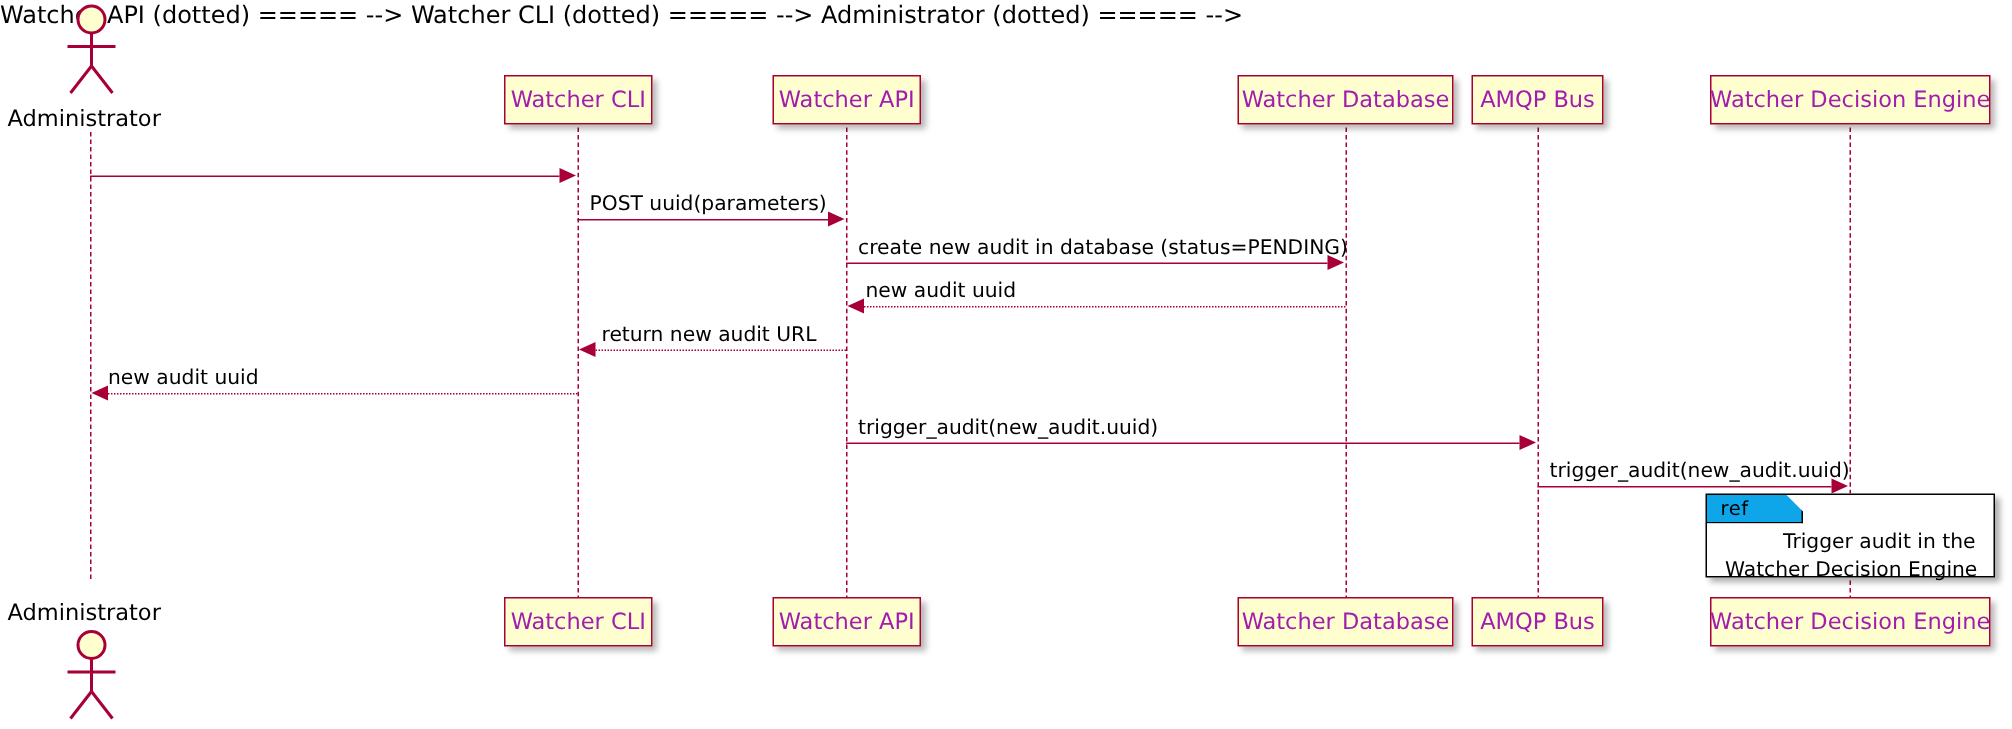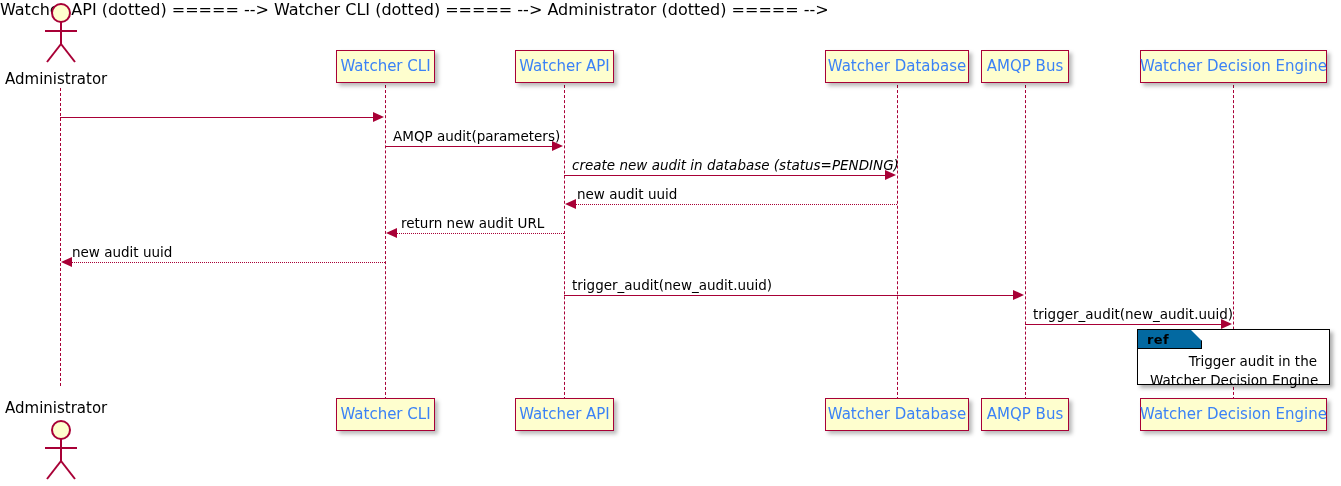--- a/index.html
+++ b/index.html
@@ -30,21 +30,21 @@
   .participant {
     position: absolute;
     box-sizing: border-box;
     background: #FEFECE;
     border: 1.5px solid #A80036;
     box-shadow: 3px 3px 4px rgba(0,0,0,0.28);
     display: flex;
     align-items: center;
     justify-content: center;
     font-size: 15px;
-    color: #3b82f6;
+    color: #a21caf;
     white-space: nowrap;
     line-height: 1;
   }
 
   
   .actor-figure {
     position: absolute;
   }
   .actor-label {
     position: absolute;
@@ -91,27 +91,27 @@
     box-sizing: border-box;
     background: #FFFFFF;
     border: 1.5px solid #000000;
     box-shadow: 3px 3px 4px rgba(0,0,0,0.32);
   }
   .ref-tab {
     position: absolute;
     left: 0;
     top: 0;
     box-sizing: border-box;
-    background: #0369a1;
+    background: #0ea5e9;
     border-right: 1.5px solid #000000;
     border-bottom: 1.5px solid #000000;
     clip-path: polygon(0 0, calc(100% - 11px) 0, 100% 11px, 100% 100%, 0 100%);
     display: flex;
     align-items: center;
-    font-weight: bold;
+    font-weight: normal;
     font-size: 13px;
     padding-left: 9px;
     color: #000000;
     letter-spacing: 0.4px;
   }
   .ref-body {
     position: absolute;
     left: 0;
     right: 0;
     font-size: 13.5px;
@@ -170,26 +170,26 @@
   <div class="participant" style="left:981px;  top:398px; width:88px;  height:33px;">AMQP Bus</div>
   <div class="participant" style="left:1140px; top:398px; width:187px; height:33px;">Watcher Decision Engine</div>
 
   
   <div class="msg-line" style="left:60px; top:117px; width:313px;"></div>
   <div class="arrow-head right" style="left:373px; top:112px;"></div>
 
   
   <div class="msg-line" style="left:385px; top:146px; width:167px;"></div>
   <div class="arrow-head right" style="left:552px; top:141px;"></div>
-  <div class="msg-label" style="left:393px; top:130px;">AMQP audit(parameters)</div>
+  <div class="msg-label" style="left:393px; top:130px;">POST uuid(parameters)</div>
 
   
   <div class="msg-line" style="left:564px; top:175px; width:321px;"></div>
   <div class="arrow-head right" style="left:885px; top:170px;"></div>
-  <div class="msg-label" style="left:572px; top:159px;font-style:italic;">create new audit in database (status=PENDING)</div>
+  <div class="msg-label" style="left:572px; top:159px;">create new audit in database (status=PENDING)</div>
 
    Watcher API (dotted) ===== --&gt;
   <div class="msg-line dotted" style="left:576px; top:204px; width:321px;"></div>
   <div class="arrow-head left" style="left:565px; top:199px;"></div>
   <div class="msg-label" style="left:577px; top:188px;">new audit uuid</div>
 
    Watcher CLI (dotted) ===== --&gt;
   <div class="msg-line dotted" style="left:397px; top:233px; width:167px;"></div>
   <div class="arrow-head left" style="left:386px; top:228px;"></div>
   <div class="msg-label" style="left:401px; top:217px;">return new audit URL</div>

